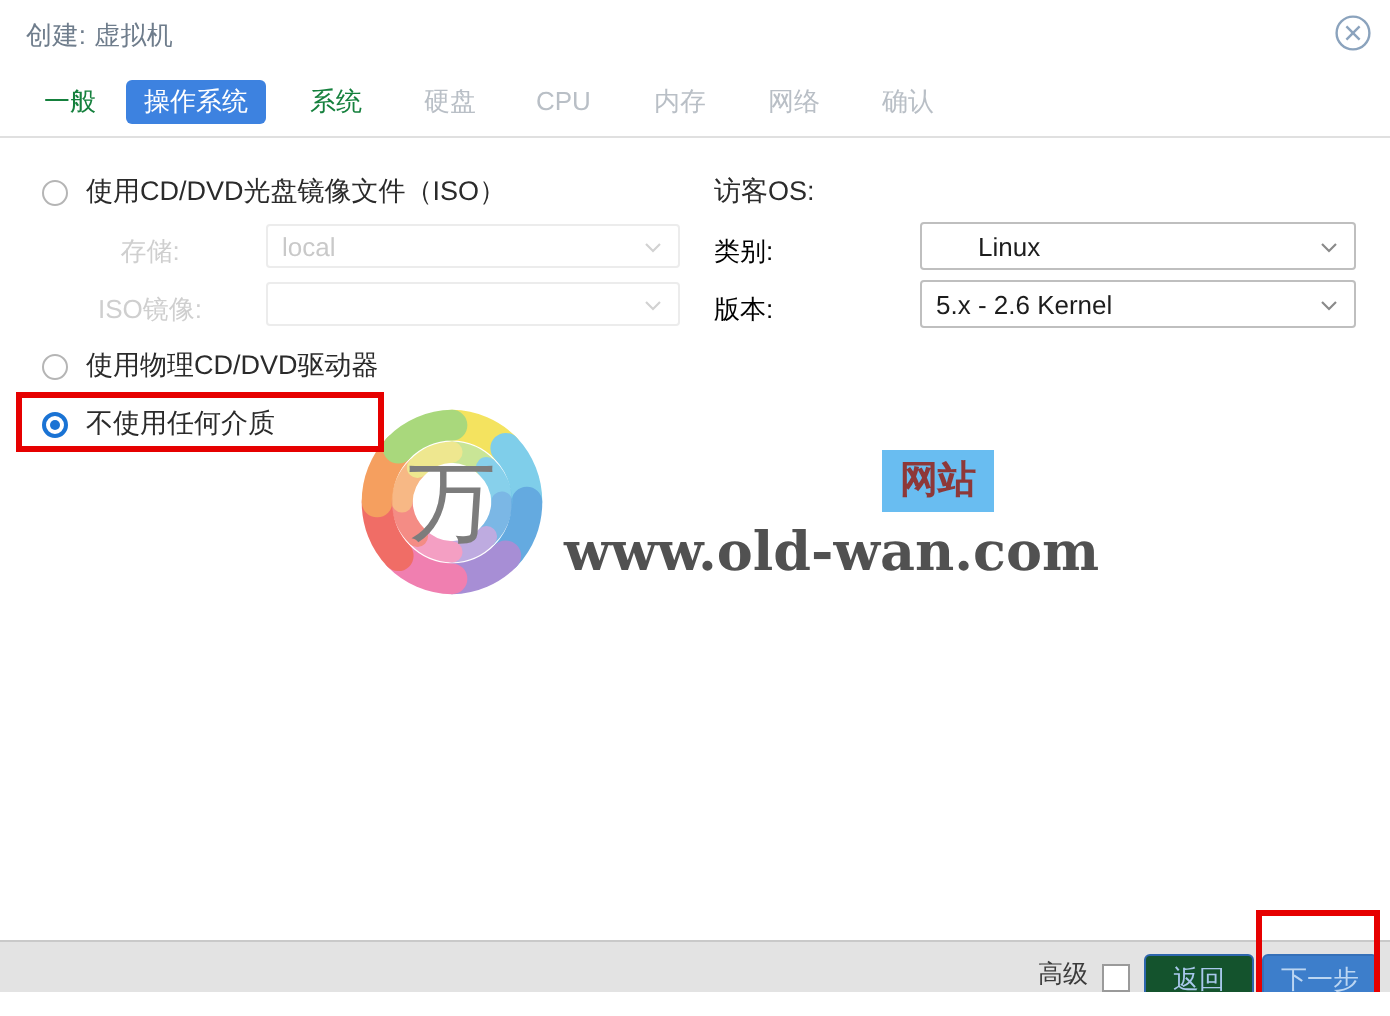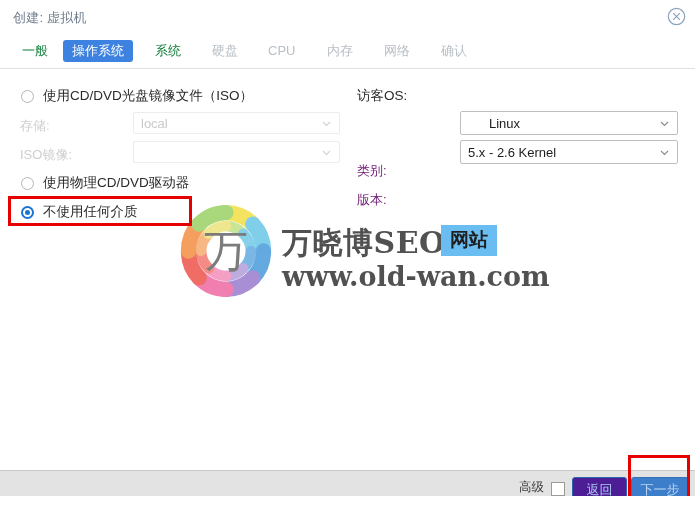--- a/index.html
+++ b/index.html
@@ -127,25 +127,25 @@
   }
   .radio-label {
     font-size: 13.5px;
     color: #2b2b2b;
   }
 
   
   .field-label {
     position: absolute;
     font-size: 13px;
-    text-align: left;
+    text-align: center;
     white-space: nowrap;
   }
   .field-label.disabled { color: #cfcfcf; }
-  .field-label.enabled  { color: #701a75; margin-top: 45px; }
+  .field-label.enabled  { color: #000000; }
 
   
   .select {
     position: absolute;
     box-sizing: border-box;
     background: #ffffff;
     border: 1px solid #d9d9d9;
     border-radius: 2px;
     display: flex;
     align-items: center;
@@ -205,21 +205,21 @@
     background: #ffffff;
     border: 1px solid #9a9a9a;
     box-sizing: border-box;
     cursor: pointer;
   }
   .btn {
     position: absolute;
     top: 6px;
     height: 24px;
     line-height: 24px;
-    background: #4c1d95;
+    background: #14532d;
     border: 1px solid #2e66ad;
     border-radius: 3px;
     color: #a9c8ec;
     font-size: 13px;
     text-align: center;
     box-sizing: border-box;
     cursor: pointer;
     white-space: nowrap;
   }
   .btn.back { right: 68px; width: 55px; }
@@ -287,21 +287,21 @@
     font-weight: bold;
     color: #3a3a3a;
     white-space: nowrap;
     letter-spacing: 0.5px;
   }
   .wm-badge {
     position: absolute;
     left: 263px;
     top: 22px;
     background: #55b4f0;
-    color: #000000;
+    color: #7f1d1d;
     font-family: "DejaVu Serif", "Liberation Serif", serif;
     font-size: 19px;
     font-weight: bold;
     padding: 2px 9px 3px 9px;
     border-radius: 0;
     white-space: nowrap;
   }
   .wm-url {
     position: absolute;
     left: 104px;
@@ -419,21 +419,20 @@
         <path d="M68 32 A26 26 0 0 1 76 50" stroke="#5fc0e4"></path>
         <path d="M76 50 A26 26 0 0 1 68 68" stroke="#4f9fdc"></path>
         <path d="M68 68 A26 26 0 0 1 50 76" stroke="#a98fd6"></path>
         <path d="M50 76 A26 26 0 0 1 32 68" stroke="#f07fb0"></path>
         <path d="M32 68 A26 26 0 0 1 24 50" stroke="#f0655c"></path>
         <path d="M24 50 A26 26 0 0 1 32 32" stroke="#f5a05c"></path>
         <path d="M32 32 A26 26 0 0 1 50 24" stroke="#e9e06a"></path>
       </g>
     </svg>
     <div class="wm-logo-char">万</div>
-    <div class="wm-title">万晓博SEO</div>
     <div class="wm-badge">网站</div>
     <div class="wm-url">www.old-wan.com</div>
   </div>
 
   <div class="footer">
     <div class="adv-label">高级</div>
     <div class="adv-check"></div>
     <div class="btn back">返回</div>
     <div class="btn next">下一步</div>
   </div>

